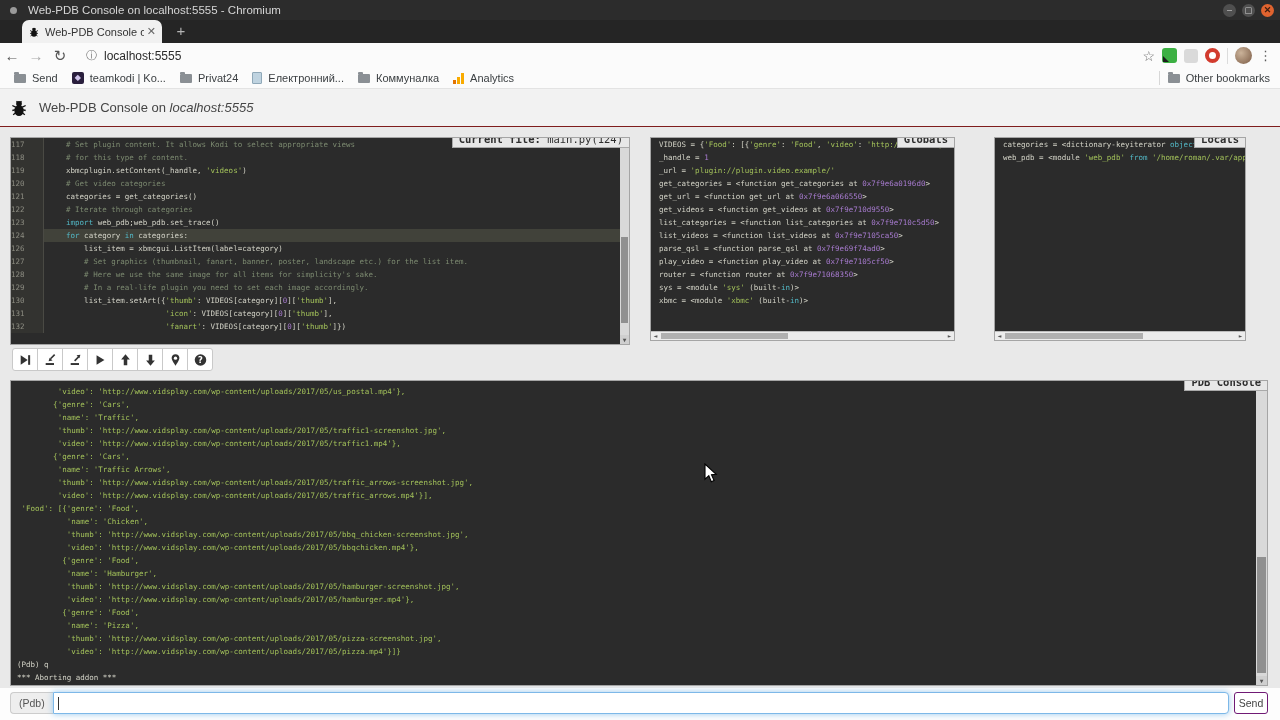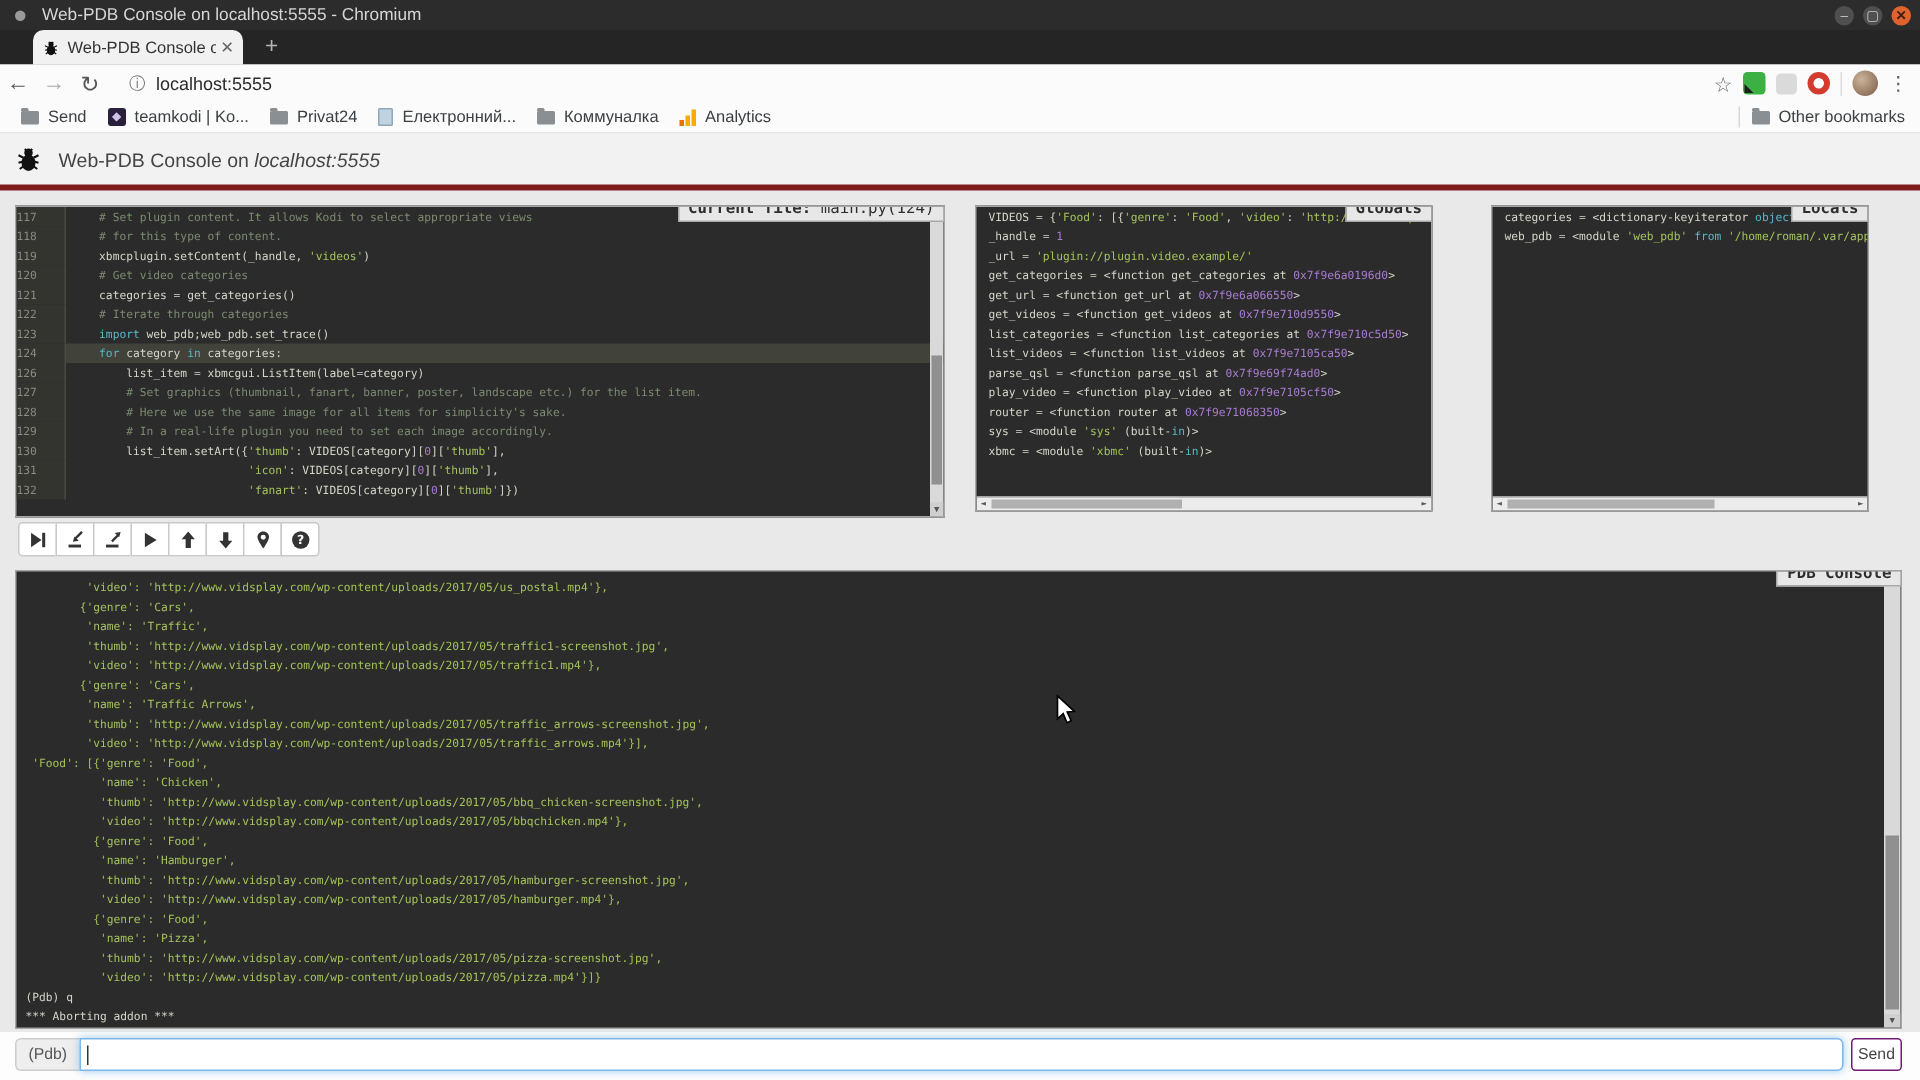--- a/index.html
+++ b/index.html
@@ -55,21 +55,21 @@
   .bm-analytics { display:flex; align-items:flex-end; gap:1px; height:11px; }
   .bm-analytics i { display:block; width:3px; background:#f9ab00; }
   .bm-analytics i:nth-child(1){height:4px;background:#e37400;}
   .bm-analytics i:nth-child(2){height:7px;}
   .bm-analytics i:nth-child(3){height:11px;}
   .bm-right { margin-left:auto; display:flex; align-items:center; gap:8px; margin-right:10px; }
   .bm-sep { width:1px; height:14px; background:#d7d7d7; }
 
   
   .pageheader { position:absolute; left:0; top:89px; width:1280px; height:38px; background:#f2f2f2;
-                border-bottom:4px solid #7f1d1d; display:flex; align-items:center; }
+                border-bottom:1px solid #7f1d1d; display:flex; align-items:center; }
   .bugicon { margin-left:9px; }
   .ph-title { font-size:13px; color:#454545; margin-left:10px; }
   .ph-title em { font-style:italic; }
 
   
   .panel { position:absolute; background:#2b2b2b; border:1px solid #a5a5a5; }
   .panel-label { position:absolute; top:-7px; right:-1px; background:#e7e7e7; border:1px solid #a9a9a9;
                  font-size:10.5px; font-weight:bold; color:#2e2e2e; padding:1px 6px; z-index:3;
                  white-space:nowrap; }
   .panel-label .mono { font-family:"DejaVu Sans Mono", monospace; font-weight:normal; }

